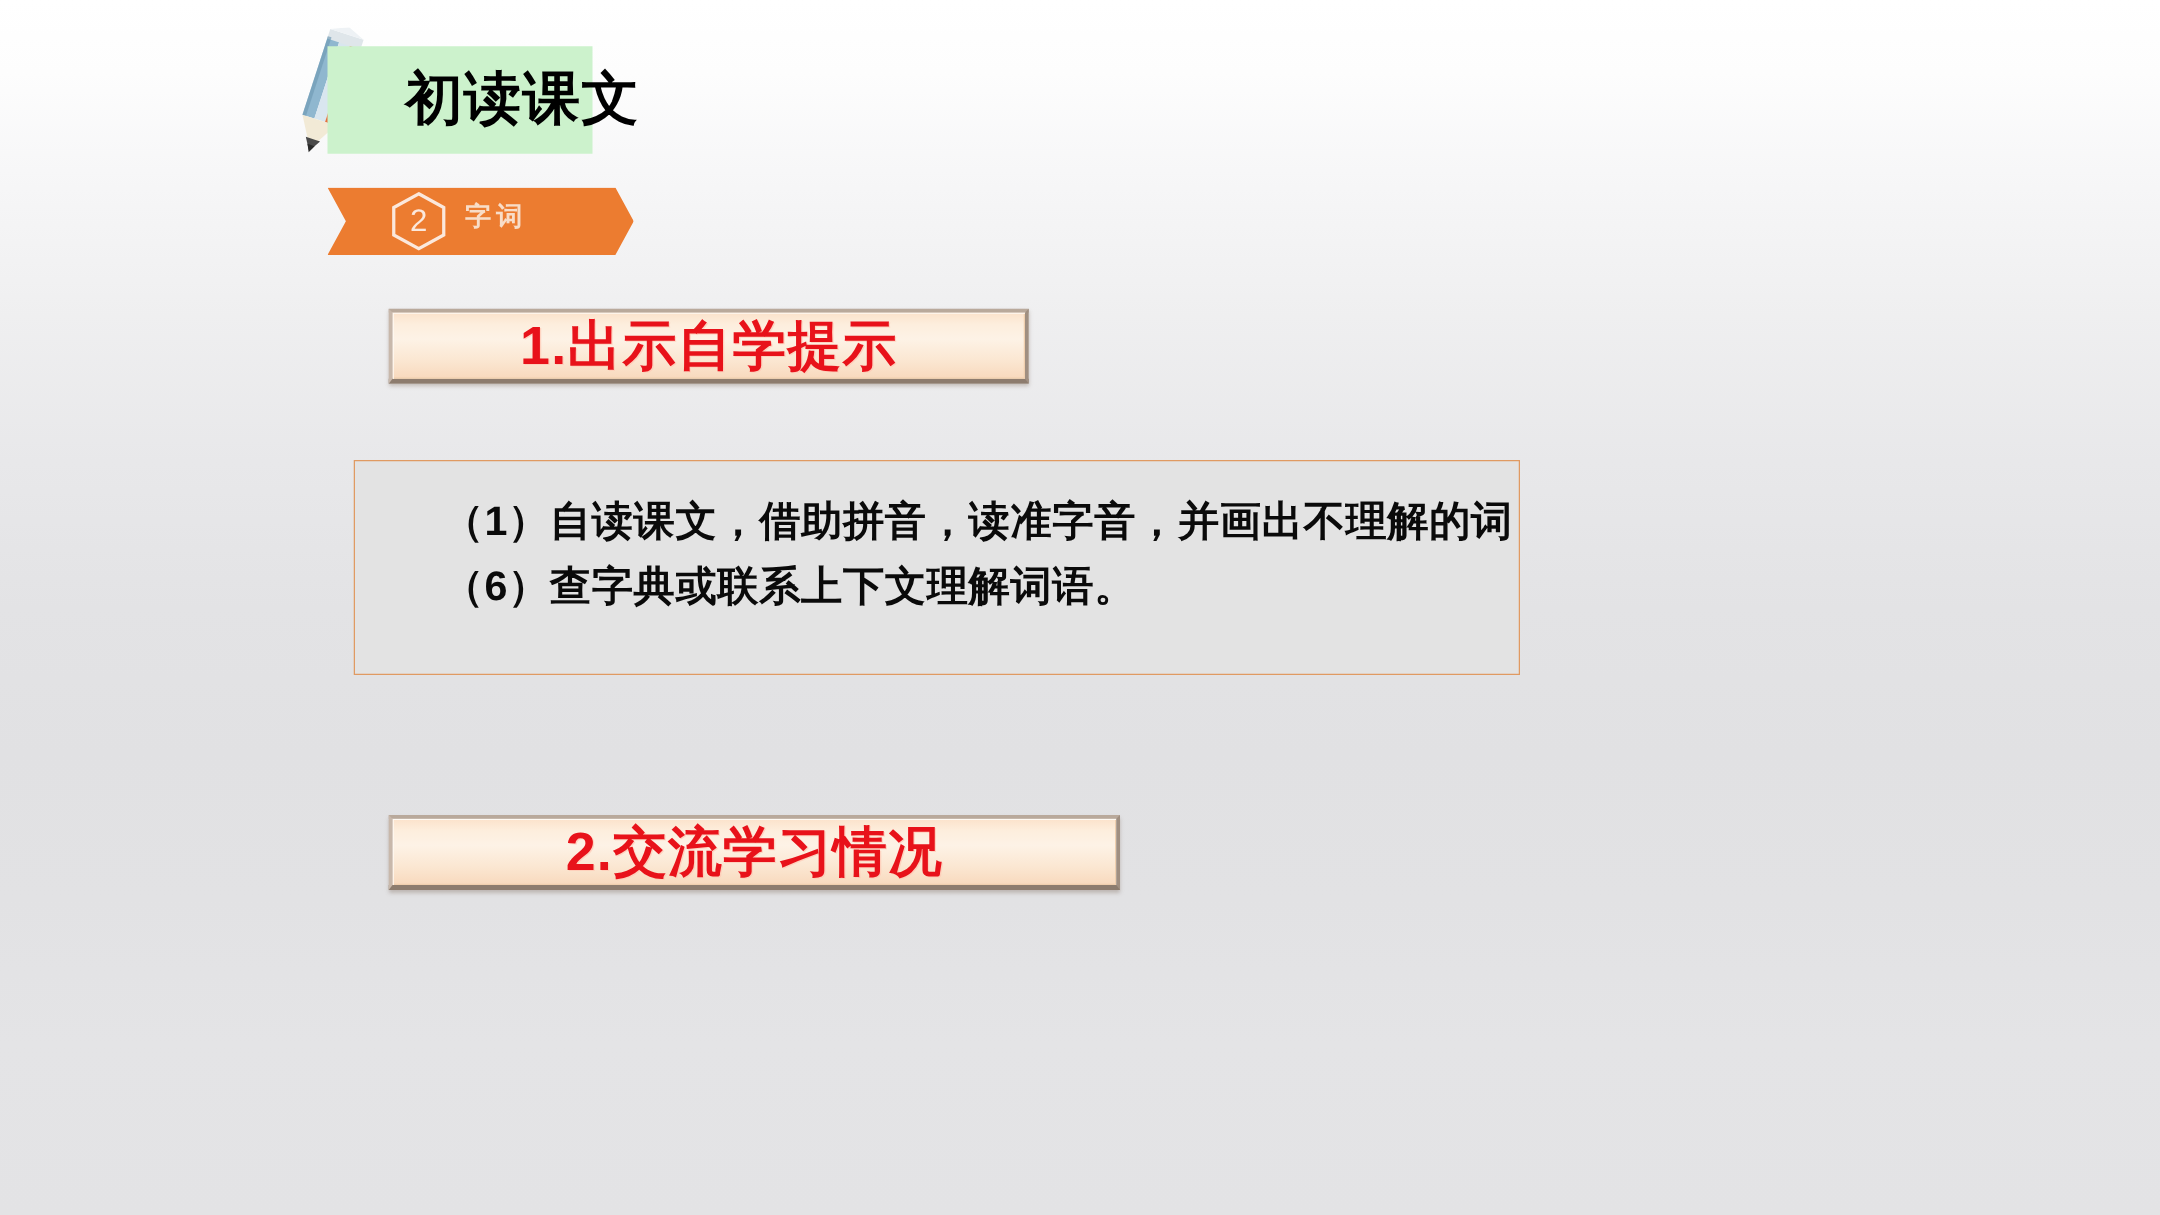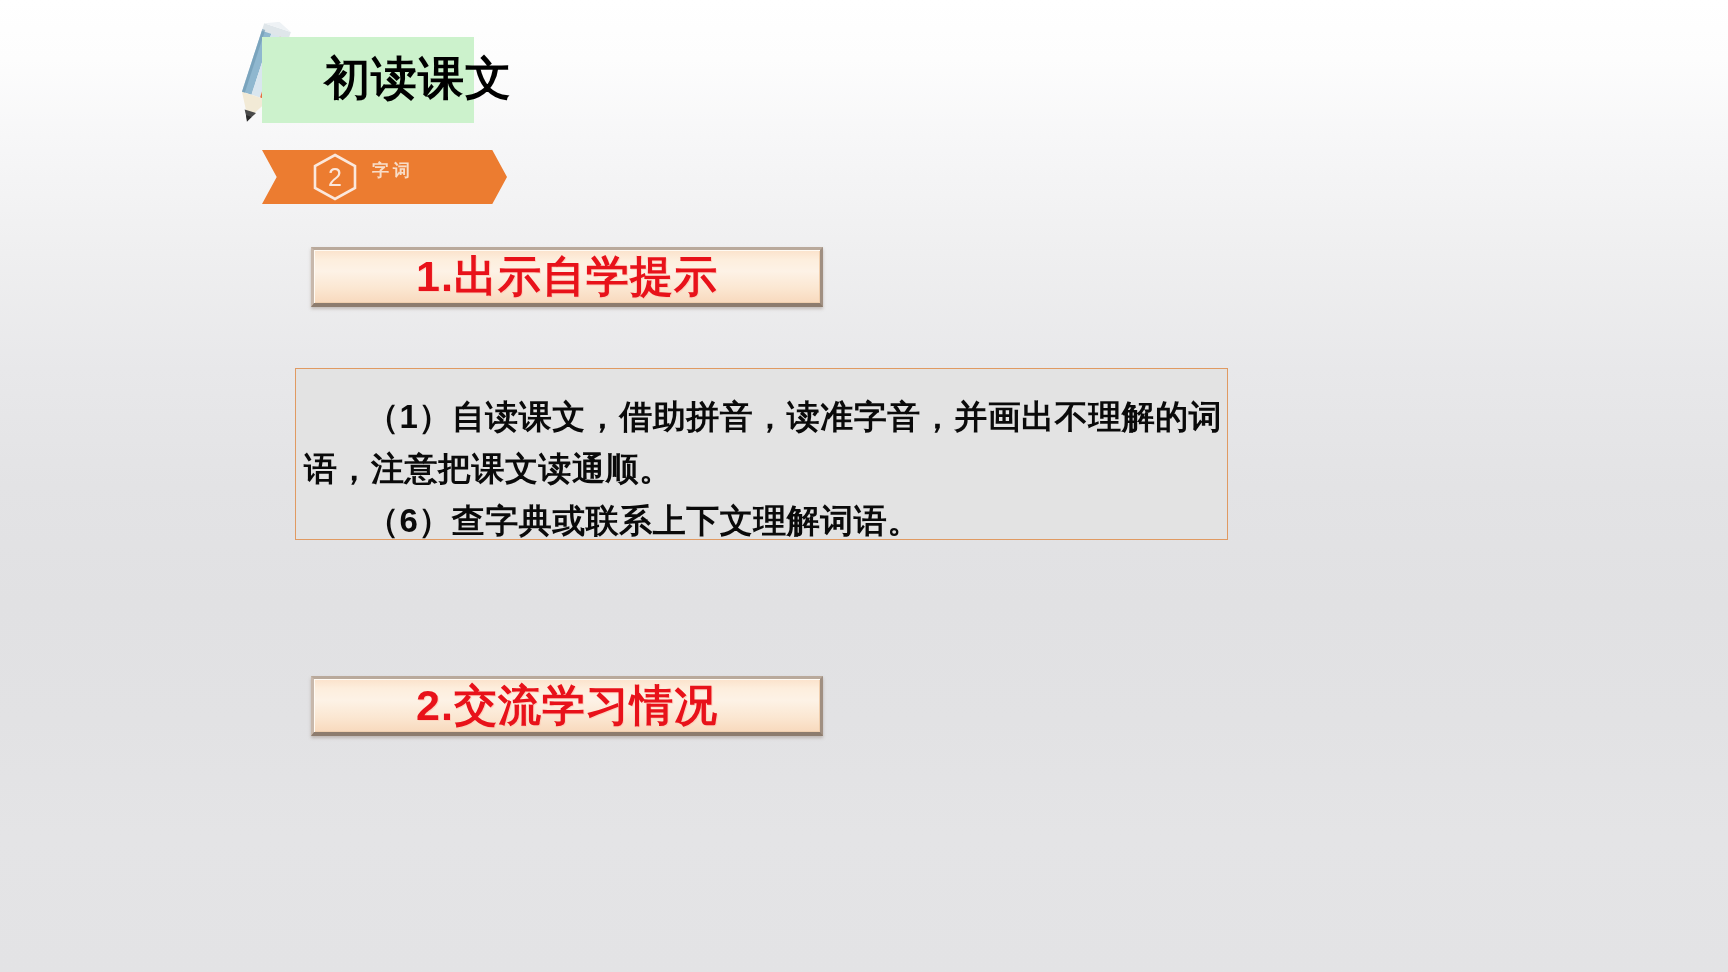--- a/index.html
+++ b/index.html
@@ -97,21 +97,21 @@
     line-height: 48px;
     text-align: center;
     font-size: 25px;
     color: #fbe8dc;
     font-weight: normal;
   }
   #section-label {
     position: absolute;
     left: 110px;
     top: 9px;
-    font-size: 17px;
+    font-size: 21px;
     font-weight: bold;
     color: #f8ddc8;
     letter-spacing: 4px;
     white-space: nowrap;
   }
 
   
   .plaque {
     position: absolute;
     box-sizing: border-box;
@@ -145,29 +145,28 @@
   }
   #plaque-1 {
     left: 311px;
     top: 247px;
     width: 512px;
     height: 60px;
   }
   #plaque-2 {
     left: 311px;
     top: 652px;
-    width: 512px;
+    width: 585px;
     height: 60px;
-    margin-top: 24px;
   }
 
   
   #instruction-box {
     position: absolute;
-    left: 295px;
+    left: 283px;
     top: 368px;
     width: 933px;
     height: 172px;
     box-sizing: border-box;
     background: #e3e3e3;
     border: 1px solid #e09a62;
   }
   #instruction-body {
     position: absolute;
     left: 0px;
@@ -230,21 +229,20 @@
 
   <div id="plaque-1" class="plaque">
     <div class="plaque-inner">
       <span class="plaque-text">1.出示自学提示</span>
     </div>
   </div>
 
   <div id="instruction-box">
     <div id="instruction-body">
       <p class="instruction-line indent">（1）自读课文，借助拼音，读准字音，并画出不理解的词</p>
-      <p class="instruction-line">语，注意把课文读通顺。</p>
       <p class="instruction-line indent">（6）查字典或联系上下文理解词语。</p>
     </div>
   </div>
 
   <div id="plaque-2" class="plaque">
     <div class="plaque-inner">
       <span class="plaque-text">2.交流学习情况</span>
     </div>
   </div>
 

